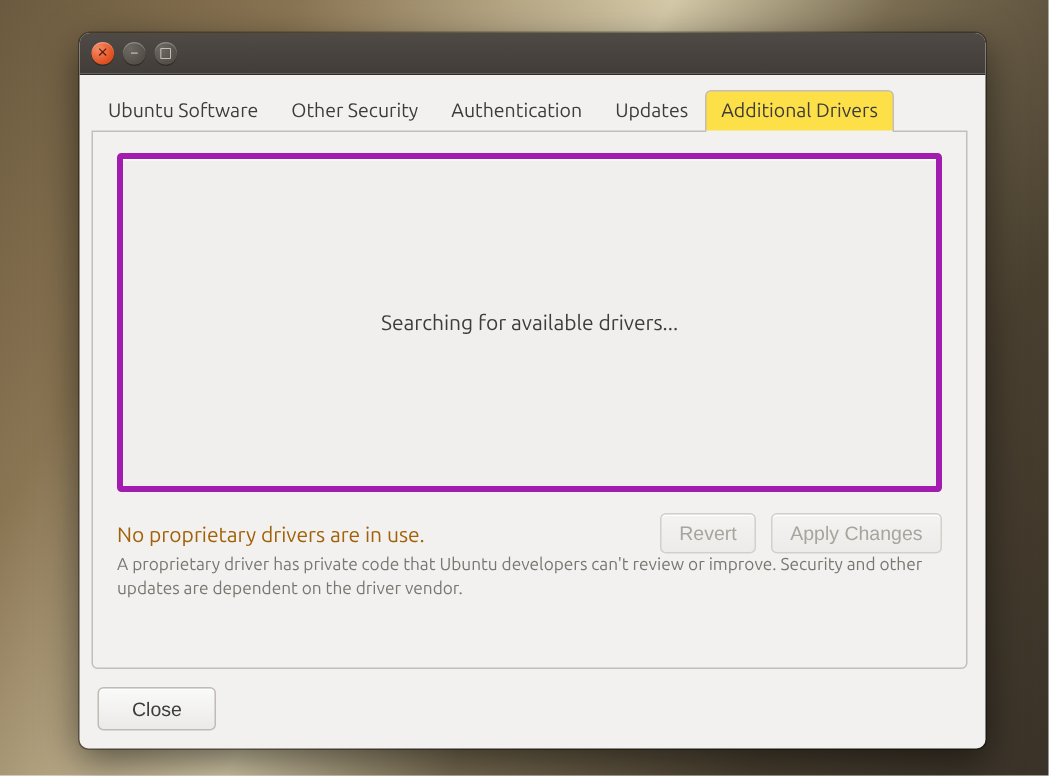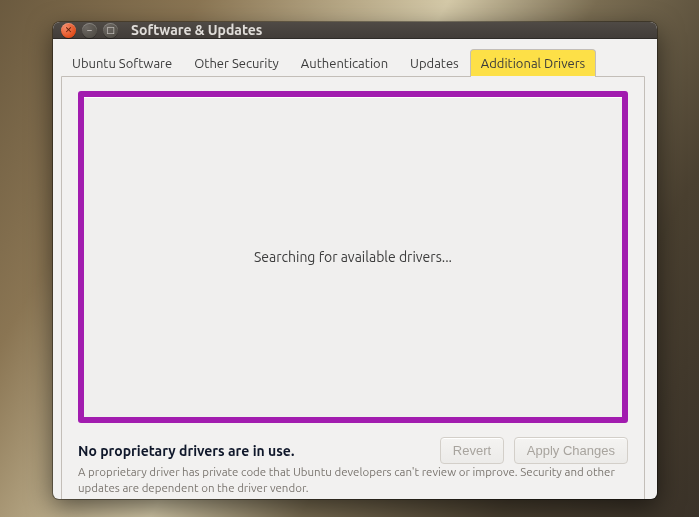--- a/index.html
+++ b/index.html
@@ -72,33 +72,33 @@
   .tab-panel {
     border: 1px solid #c3beb8;
     border-radius: 0 0 4px 4px;
     border-top-left-radius: 0;
     flex: 1;
     padding: 14px 16px 12px 16px;
     display: flex; flex-direction: column;
     background: #f2f1f0;
   }
   .drivers-well {
-    border: 6px solid #a21caf;
+    border: 4px solid #a21caf;
     border-radius: 3px;
     background: #f0efee;
-    height: 332px;
+    height: 226px;
     display: flex; align-items: center; justify-content: center;
     box-shadow: inset 0 1px 0 #fff;
   }
   .searching { font-size: 14px; color: #3c3c3c; }
   .status-row {
     display: flex; align-items: center; justify-content: space-between;
     margin-top: 14px;
   }
-  .status-text { font-size: 14px; color: #0f172a; font-weight: bold; }
+  .status-text { font-size: 14px; color: #a16207; }
   .btn {
     font-size: 13px; color: #3c3c3c;
     background: linear-gradient(to bottom, #fafaf9, #ebeae8);
     border: 1px solid #c0bbb4;
     border-radius: 4px;
     padding: 5px 12px;
     box-shadow: inset 0 1px 0 #fff;
     cursor: pointer;
   }
   .btn + .btn { margin-left: 6px; }
@@ -130,21 +130,20 @@
       <div class="win-btn win-close">
         <span>✕</span>
       </div>
       <div class="win-btn win-min">
         <span>–</span>
       </div>
       <div class="win-btn win-max">
         <span>□</span>
       </div>
     </div>
-    <div class="titlebar-title">Software &amp; Updates</div>
   </div>
 
   <div class="body-area">
 
     <div class="tabs">
       <div class="tab">Ubuntu Software</div>
       <div class="tab">Other Security</div>
       <div class="tab">Authentication</div>
       <div class="tab">Updates</div>
       <div class="tab active">Additional Drivers</div>

